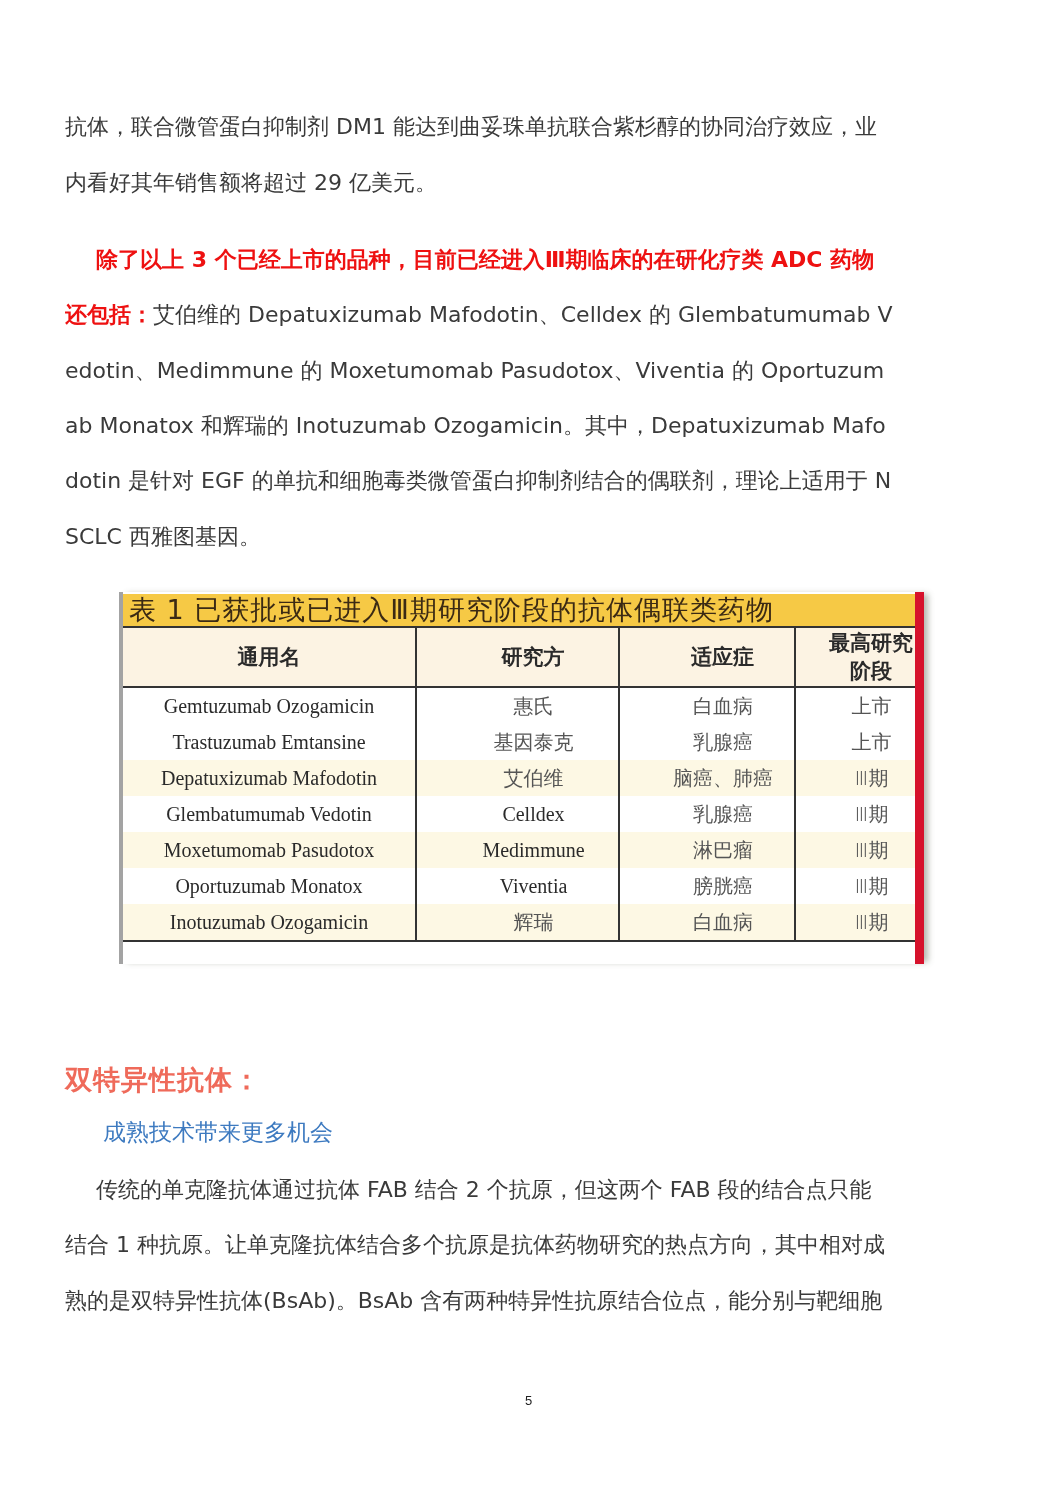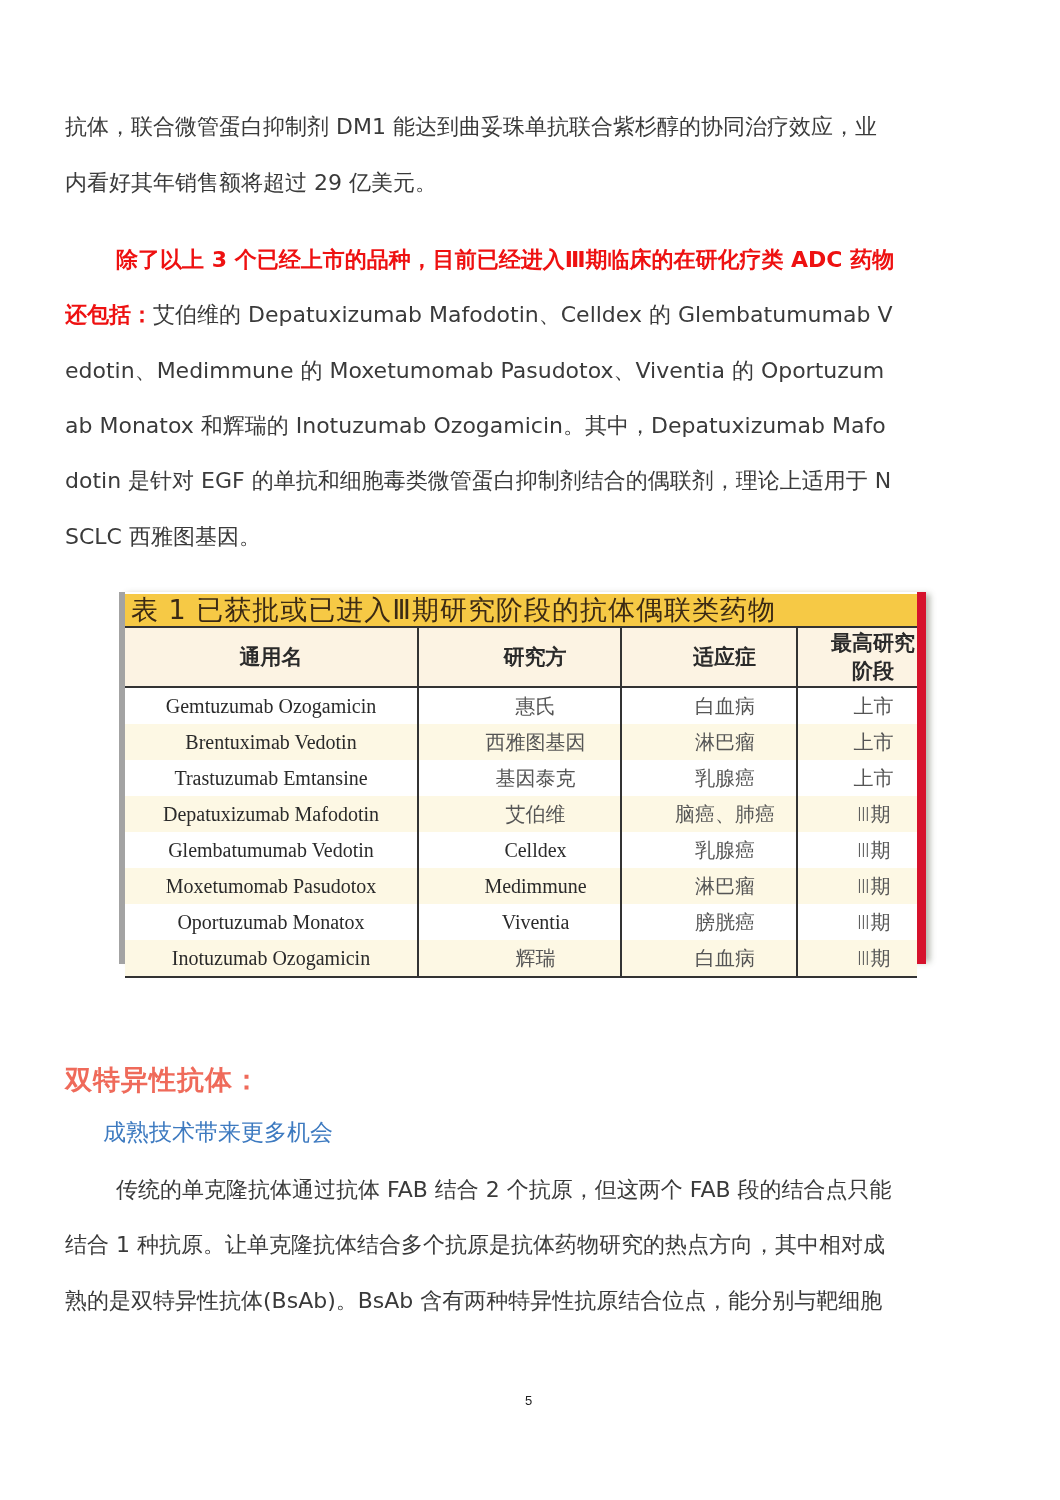--- a/index.html
+++ b/index.html
@@ -1,24 +1,24 @@
 <!DOCTYPE html>
 <html><head>
 <meta charset="utf-8">
 <style>
   html, body { margin: 0; padding: 0; background: #ffffff; }
   body { width: 1060px; height: 1500px; position: relative; overflow: hidden;
          font-family: "DejaVu Sans", "Liberation Sans", sans-serif; color: #333; }
   .line { position: absolute; left: 65px; font-size: 22px; white-space: nowrap; color: #3a3a3a; }
   .red { color: #ee1111; font-weight: bold; }
-  .indent { left: 116px; }
+  .indent { left: 96px; }
 
   
   .table-frame { position: absolute; left: 119px; top: 592px; width: 792px; height: 372px;
-                 border-left: 6px solid #a3a3a3; border-right: 9px solid #d6122c; background: #fff;
+                 border-left: 4px solid #a3a3a3; border-right: 9px solid #d6122c; background: #fff;
                  box-shadow: 6px 0 6px -2px rgba(90,100,80,0.45); }
   .table-title { position: absolute; left: 0; top: 2px; width: 100%; height: 32px; background: #f6c945;
                  font-size: 27px; color: #3b2a14; line-height: 32px; padding-left: 6px; box-sizing: border-box;
                  font-family: "DejaVu Sans", sans-serif; letter-spacing: 1px; }
   table.drugs { position: absolute; left: 0; top: 34px; width: 100%; border-collapse: collapse;
                 font-family: "Liberation Serif", "DejaVu Serif", serif; }
   table.drugs th { background: #fcf3e3; height: 33px; font-size: 21px; font-weight: bold; color: #2a2a2a;
                    border-top: 2px solid #333; border-bottom: 2px solid #333; font-family: "DejaVu Sans", sans-serif; margin-top: 20px; }
   table.drugs td { height: 36px; font-size: 20px; text-align: center; color: #2a2a2a; padding: 0; }
   table.drugs td.cn { color: #555; font-family: "DejaVu Sans", sans-serif; font-weight: 300; }
@@ -61,26 +61,20 @@
         <th>最高研究阶段</th>
       </tr>
     </thead>
     <tbody>
       <tr>
         <td>Gemtuzumab  Ozogamicin</td>
         <td class="cn">惠氏</td>
         <td class="cn">白血病</td>
         <td class="cn">上市</td>
       </tr>
-      <tr class="alt">
-        <td>Brentuximab  Vedotin</td>
-        <td class="cn">西雅图基因</td>
-        <td class="cn">淋巴瘤</td>
-        <td class="cn">上市</td>
-      </tr>
       <tr>
         <td>Trastuzumab  Emtansine</td>
         <td class="cn">基因泰克</td>
         <td class="cn">乳腺癌</td>
         <td class="cn">上市</td>
       </tr>
       <tr class="alt">
         <td>Depatuxizumab  Mafodotin</td>
         <td class="cn">艾伯维</td>
         <td class="cn">脑癌、肺癌</td>

